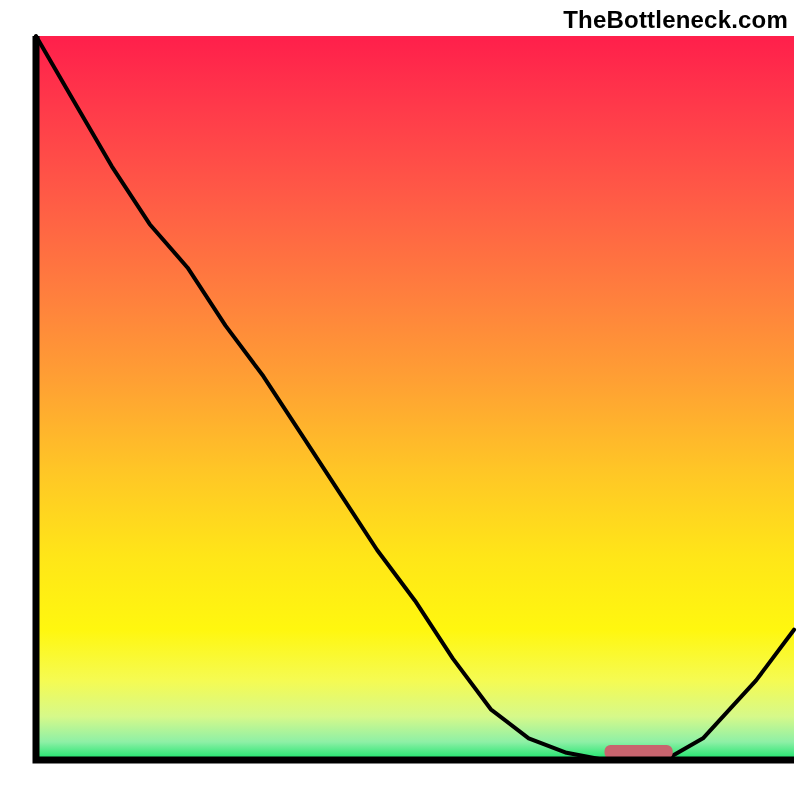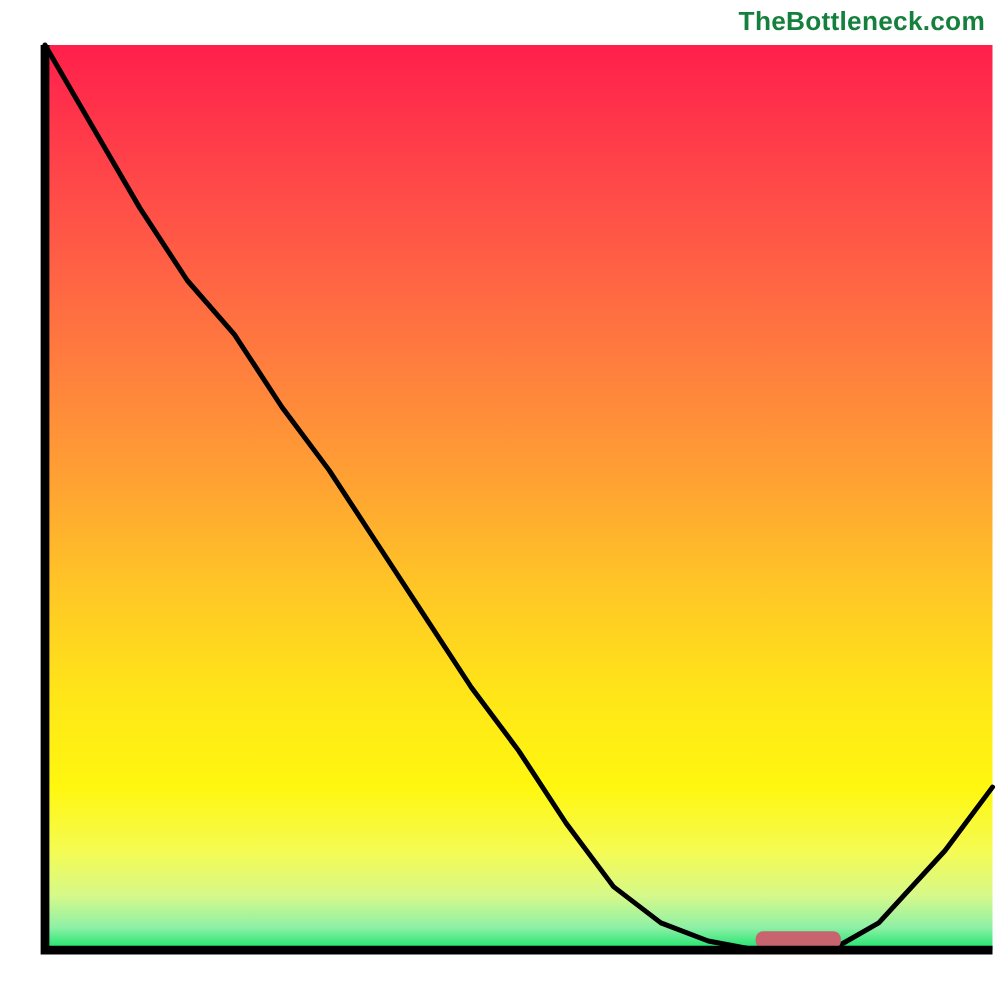--- a/index.html
+++ b/index.html
@@ -12,23 +12,23 @@
   }
   .container {
     position: relative;
     width: 800px;
     height: 800px;
   }
   .attribution {
     position: absolute;
     top: 6px;
     right: 12px;
-    font-size: 21px;
+    font-size: 24px;
     font-weight: bold;
-    color: #15803d;
+    color: #000000;
     letter-spacing: 0.2px;
   }
   svg.chart {
     position: absolute;
     left: 0;
     top: 0;
     width: 800px;
     height: 800px;
   }
 </style>

